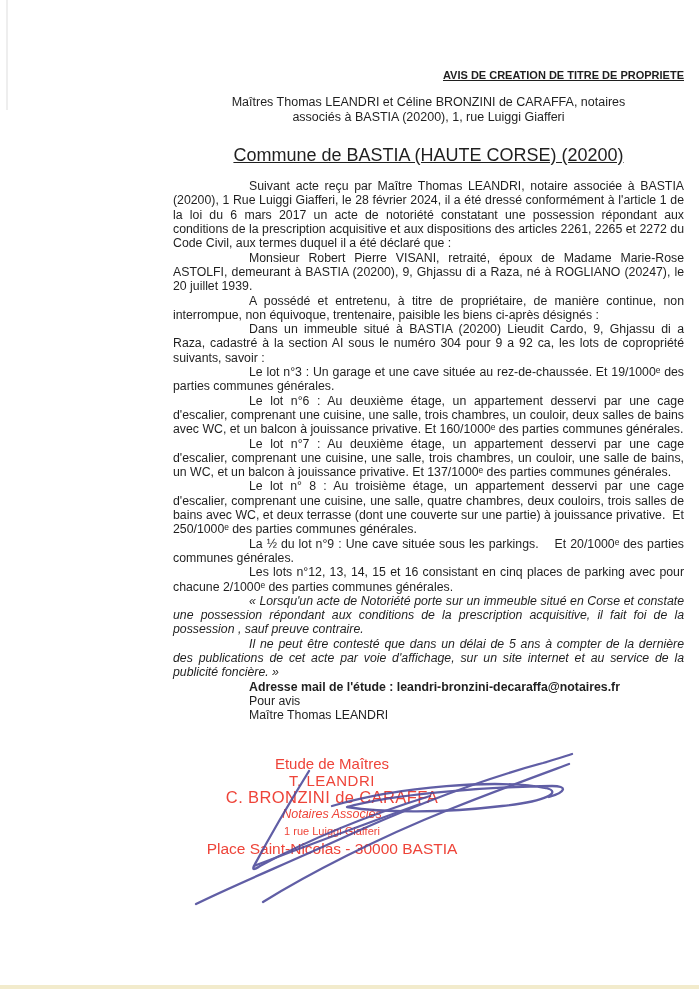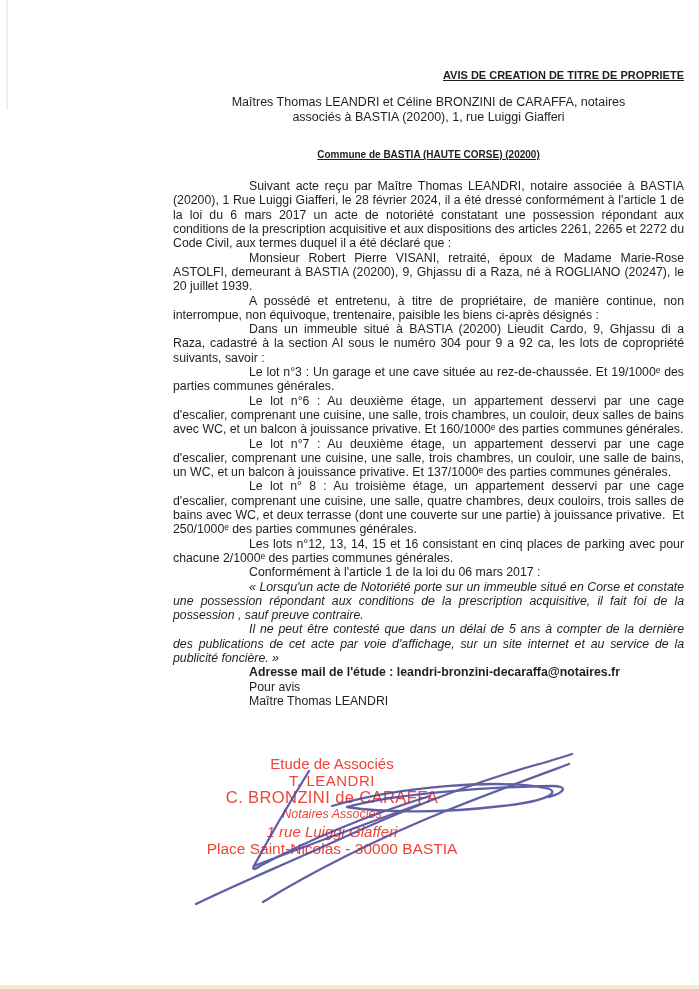--- a/index.html
+++ b/index.html
@@ -13,37 +13,37 @@
   .page{position:absolute;inset:0;background:#ffffff;}
   .scan-edge-left{position:absolute;left:6px;top:0;width:2px;height:110px;background:#d9d9d9;opacity:.45;}
   .scan-edge-bottom{position:absolute;left:0;bottom:0;width:699px;height:4px;background:#efe6bf;opacity:.8;}
   .content{
     position:absolute;left:173px;top:68px;width:511px;
     font-size:12.3px;line-height:14.3px;
   }
   .h-center{text-align:center;margin:0;}
   .doc-title{font-weight:bold;text-decoration:underline;font-size:11px;margin-bottom:13px;text-align:right;}
   .notaires{font-weight:normal;font-size:12.5px;margin-bottom:14px;}
-  .commune{font-weight:bold;text-decoration:underline;font-size:10px;margin-bottom:17px;margin-top:24px;}
+  .commune{font-weight:normal;text-decoration:underline;font-size:18px;margin-bottom:17px;margin-top:24px;}
   p.body-par{
     margin:0;text-align:justify;text-indent:76px;white-space:pre-wrap;
   }
   p.no-justify{text-align:left;}
   .gap-top{margin-top:14px;}
   .italic{font-style:italic;}
   .bold{font-weight:bold;}
   .stamp{
     position:absolute;left:187px;top:755px;width:290px;
     text-align:center;color:#ee4439;line-height:17px;
   }
   .stamp-l1{font-size:15px;}
   .stamp-l2{font-size:15px;letter-spacing:.5px;text-align:center;}
   .stamp-l3{font-size:16.5px;letter-spacing:.4px;}
   .stamp-l4{font-size:12.5px;font-style:italic;text-align:center;}
-  .stamp-l5{font-size:15px;font-style:italic;}
+  .stamp-l5{font-size:11px;}
   .stamp-l6{font-size:15.5px;}
   .signature-svg{position:absolute;left:175px;top:740px;width:410px;height:180px;opacity:.88;}
 </style>
 </head>
 <body>
 
 <div class="page">
   <div class="scan-edge-left"></div>
   <div class="scan-edge-bottom"></div>
 
@@ -59,33 +59,33 @@
     <p class="h-center commune">Commune de BASTIA (HAUTE CORSE) (20200)</p>
 
     <p class="body-par">Suivant acte reçu par Maître Thomas LEANDRI, notaire associée à BASTIA (20200), 1 Rue Luiggi Giafferi, le 28 février 2024, il a été dressé conformément à l'article 1 de la loi du 6 mars 2017 un acte de notoriété constatant une possession répondant aux conditions de la prescription acquisitive et aux dispositions des articles 2261, 2265 et 2272 du Code Civil, aux termes duquel il a été déclaré que :</p>
     <p class="body-par">Monsieur Robert Pierre VISANI, retraité, époux de Madame Marie-Rose ASTOLFI, demeurant à BASTIA (20200), 9, Ghjassu di a Raza, né à ROGLIANO (20247), le 20 juillet 1939.</p>
     <p class="body-par">A possédé et entretenu, à titre de propriétaire, de manière continue, non interrompue, non équivoque, trentenaire, paisible les biens ci-après désignés :</p>
     <p class="body-par">Dans un immeuble situé à BASTIA (20200) Lieudit Cardo, 9, Ghjassu di a Raza, cadastré à la section AI sous le numéro 304 pour 9 a 92 ca, les lots de copropriété suivants, savoir :</p>
     <p class="body-par">Le lot n°3 : Un garage et une cave située au rez-de-chaussée. Et 19/1000ᵉ des parties communes générales.</p>
     <p class="body-par">Le lot n°6 : Au deuxième étage, un appartement desservi par une cage d'escalier, comprenant une cuisine, une salle, trois chambres, un couloir, deux salles de bains avec WC, et un balcon à jouissance privative. Et 160/1000ᵉ des parties communes générales.</p>
     <p class="body-par">Le lot n°7 : Au deuxième étage, un appartement desservi par une cage d'escalier, comprenant une cuisine, une salle, trois chambres, un couloir, une salle de bains, un WC, et un balcon à jouissance privative. Et 137/1000ᵉ des parties communes générales.</p>
     <p class="body-par">Le lot n° 8 : Au troisième étage, un appartement desservi par une cage d'escalier, comprenant une cuisine, une salle, quatre chambres, deux couloirs, trois salles de bains avec WC, et deux terrasse (dont une couverte sur une partie) à jouissance privative.  Et 250/1000ᵉ des parties communes générales.</p>
+    <p class="body-par">La ½ du lot n°9 : Une cave située sous les parkings.    Et 20/1000ᵉ des parties communes générales.</p>
     <p class="body-par">Les lots n°12, 13, 14, 15 et 16 consistant en cinq places de parking avec pour chacune 2/1000ᵉ des parties communes générales.</p>
 
-    <p class="body-par no-justify gap-top">Conformément à l'article 1 de la loi du 06 mars 2017 :</p>
     <p class="body-par italic">« Lorsqu'un acte de Notoriété porte sur un immeuble situé en Corse et constate une possession répondant aux conditions de la prescription acquisitive, il fait foi de la possession , sauf preuve contraire.</p>
     <p class="body-par italic">Il ne peut être contesté que dans un délai de 5 ans à compter de la dernière des publications de cet acte par voie d'affichage, sur un site internet et au service de la publicité foncière. »</p>
 
     <p class="body-par no-justify bold">Adresse mail de l'étude : leandri-bronzini-decaraffa@notaires.fr</p>
     <p class="body-par no-justify">Pour avis</p>
     <p class="body-par no-justify">Maître Thomas LEANDRI</p>
   </div>
 
   <div class="stamp" style="color: rgb(238, 68, 57);">
-    <div class="stamp-l1">Etude de Associés</div>
+    <div class="stamp-l1">Etude de Maîtres</div>
     <div class="stamp-l2">T. LEANDRI</div>
     <div class="stamp-l3">C. BRONZINI de CARAFFA</div>
     <div class="stamp-l4">Notaires Associés</div>
     <div class="stamp-l5">1 rue Luiggi Giafferi</div>
     <div class="stamp-l6">Place Saint-Nicolas - 30000 BASTIA</div>
   </div>
 
   <svg class="signature-svg" viewBox="175 740 410 180" xmlns="http://www.w3.org/2000/svg" style="color: rgb(75, 72, 153);">
     <g fill="none" stroke="currentColor" stroke-width="2.3" stroke-linecap="round" stroke-linejoin="round">
       <path d="M 196,904 C 228,888 276,868 338,840 C 414,805 480,780 543,763 C 556,759 566,756 572,754"></path>

